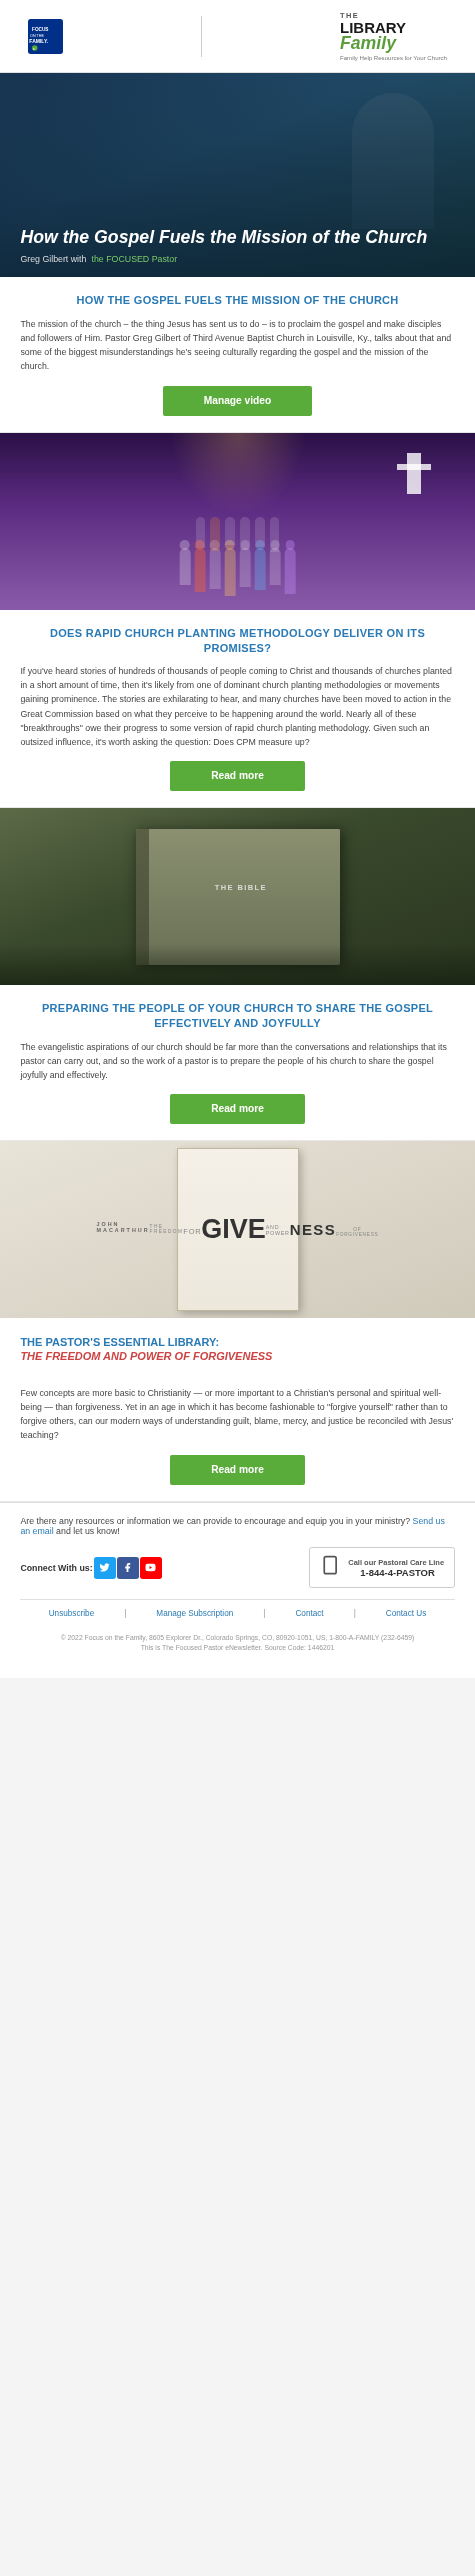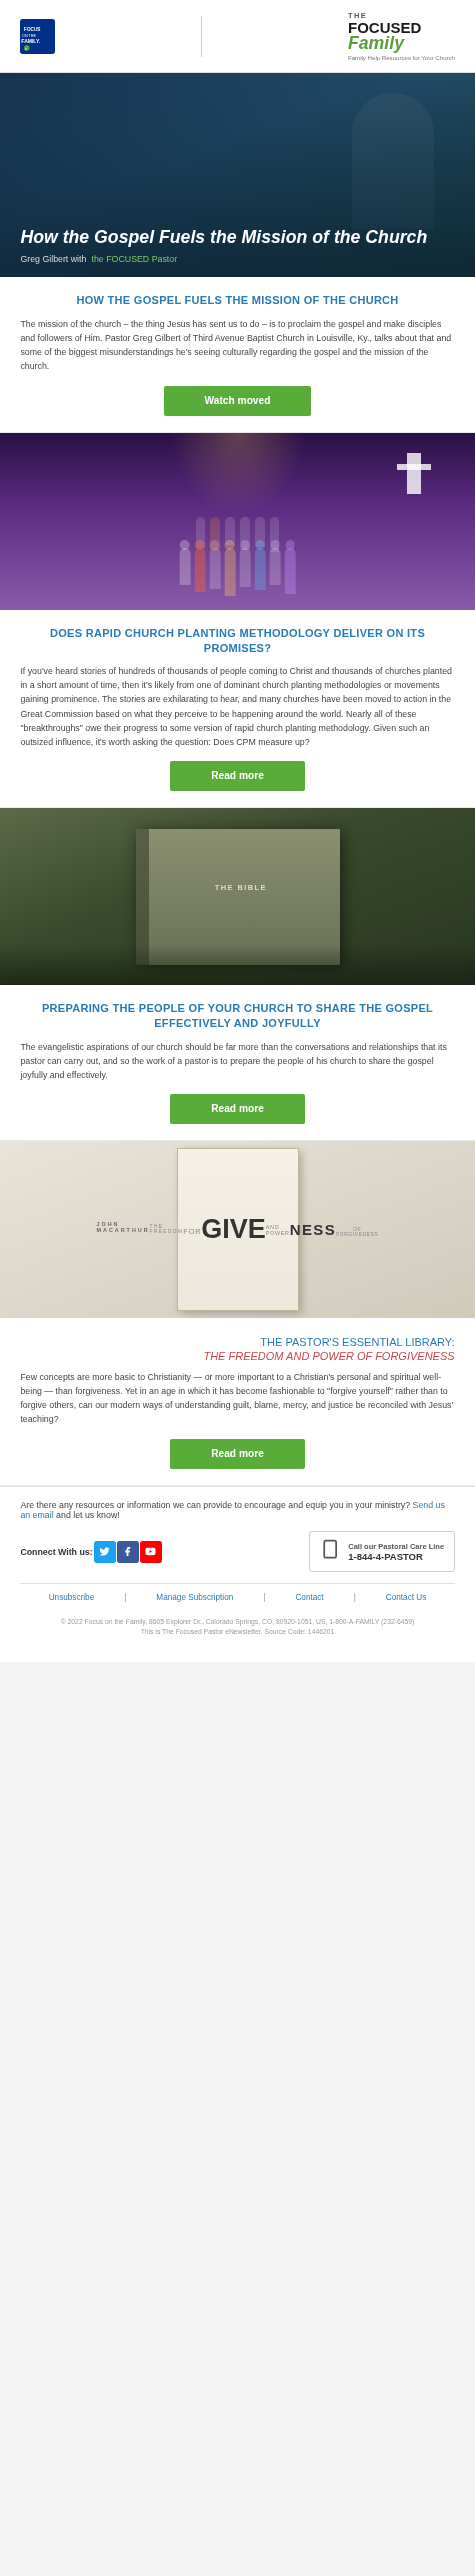--- a/index.html
+++ b/index.html
@@ -12,21 +12,21 @@
     .email-wrapper {
       width: 476px;
       background: #ffffff;
     }
 
     
     .header {
       display: flex;
       align-items: center;
       justify-content: space-between;
-      padding: 11px 20px;
+      padding: 11px 28px;
       background: #ffffff;
       border-bottom: 0.7px solid #e0e0e0;
     }
     .fotf-logo {
       display: flex;
       align-items: center;
       gap: 4.1px;
     }
     .fotf-logo-icon {
       width: 35px;
@@ -203,25 +203,25 @@
       font-size: 4.8px;
       color: #888;
       letter-spacing: 0.7px;
       margin-top: 5.4px;
       text-align: center;
     }
 
     
     .section-title-italic {
       font-size: 11px;
-      font-weight: 400;
+      font-weight: 700;
       color: #2a7ab5;
-      text-align: right;
+      text-align: left;
       line-height: 1.3;
-      margin-bottom: 7px;
+      margin-bottom: 23px;
     }
     .section-title-italic .italic-part {
       font-style: italic;
       color: #c44;
     }
 
     
     .connect-section {
       padding: 13.6px 20.4px;
       border-top: 0.7px solid #e0e0e0;
@@ -279,20 +279,21 @@
     }
     .pastoral-info .line1 {
       font-size: 7.5px;
       color: #555;
       font-weight: bold;
     }
     .pastoral-info .line2 {
       font-size: 9.5px;
       font-weight: bold;
       color: #333;
+      margin-left: 12px;
     }
 
     .footer-links {
       display: flex;
       justify-content: center;
       gap: 30px;
       padding: 8.2px 0;
       border-top: 0.7px solid #e0e0e0;
     }
     .footer-links a {
@@ -363,21 +364,21 @@
         <text x="3" y="27" font-size="5.5" fill="white">ON THE</text>
         <text x="2" y="36" font-size="7.5" fill="white" font-weight="bold">FAMILY.</text>
         <circle cx="10" cy="43" r="4" fill="#5aac3a"></circle>
         <text x="7.5" y="45.5" font-size="5" fill="white">♦</text>
       </svg>
     </div>
     <div class="header-divider"></div>
     <div class="focused-pastor-logo">
       <span class="the-text">THE</span>
       <div style="display:flex;align-items:baseline;gap:2.7px;">
-        <span class="focused-text">FOCUSED</span>
+        <span class="focused-text">LIBRARY</span>
       </div>
       <div style="display:flex;align-items:baseline;">
         <span class="pastor-text" style="font-style:italic;font-size:17.7px;">Family</span>
       </div>
       <span class="tagline">Family Help Resources for Your Church</span>
     </div>
   </div>
 
   <div class="hero-image">
     <div class="hero-image-bg"></div>
@@ -393,21 +394,21 @@
         <span>Greg Gilbert with</span>
         <span class="pastor-brand" style="margin-left:2.7px;">the FOCUSED Pastor</span>
       </div>
     </div>
   </div>
 
   <div class="section">
     <div class="section-title">HOW THE GOSPEL FUELS THE MISSION OF THE CHURCH</div>
     <p class="section-body">The mission of the church – the thing Jesus has sent us to do – is to proclaim the gospel and make disciples and followers of Him. Pastor Greg Gilbert of Third Avenue Baptist Church in Louisville, Ky., talks about that and some of the biggest misunderstandings he's seeing culturally regarding the gospel and the mission of the church.</p>
     <div class="btn-wrapper">
-      <button class="cta-btn">Watch moved</button>
+      <button class="cta-btn">Manage video</button>
     </div>
   </div>
 
   <div class="image-section">
     <div class="church-interior">
       <div class="church-cross"></div>
 
       <div style="position:absolute;bottom:0;left:0;right:0;height:122px;">
         <div style="position:absolute;bottom:13.6px;left:50%;transform:translateX(-50%);display:flex;gap:4.1px;">
           <div style="width:11px;height:37px;background:rgba(255,255,255,0.25);border-radius:5.4px 5.4px 0 0;position:relative;">

